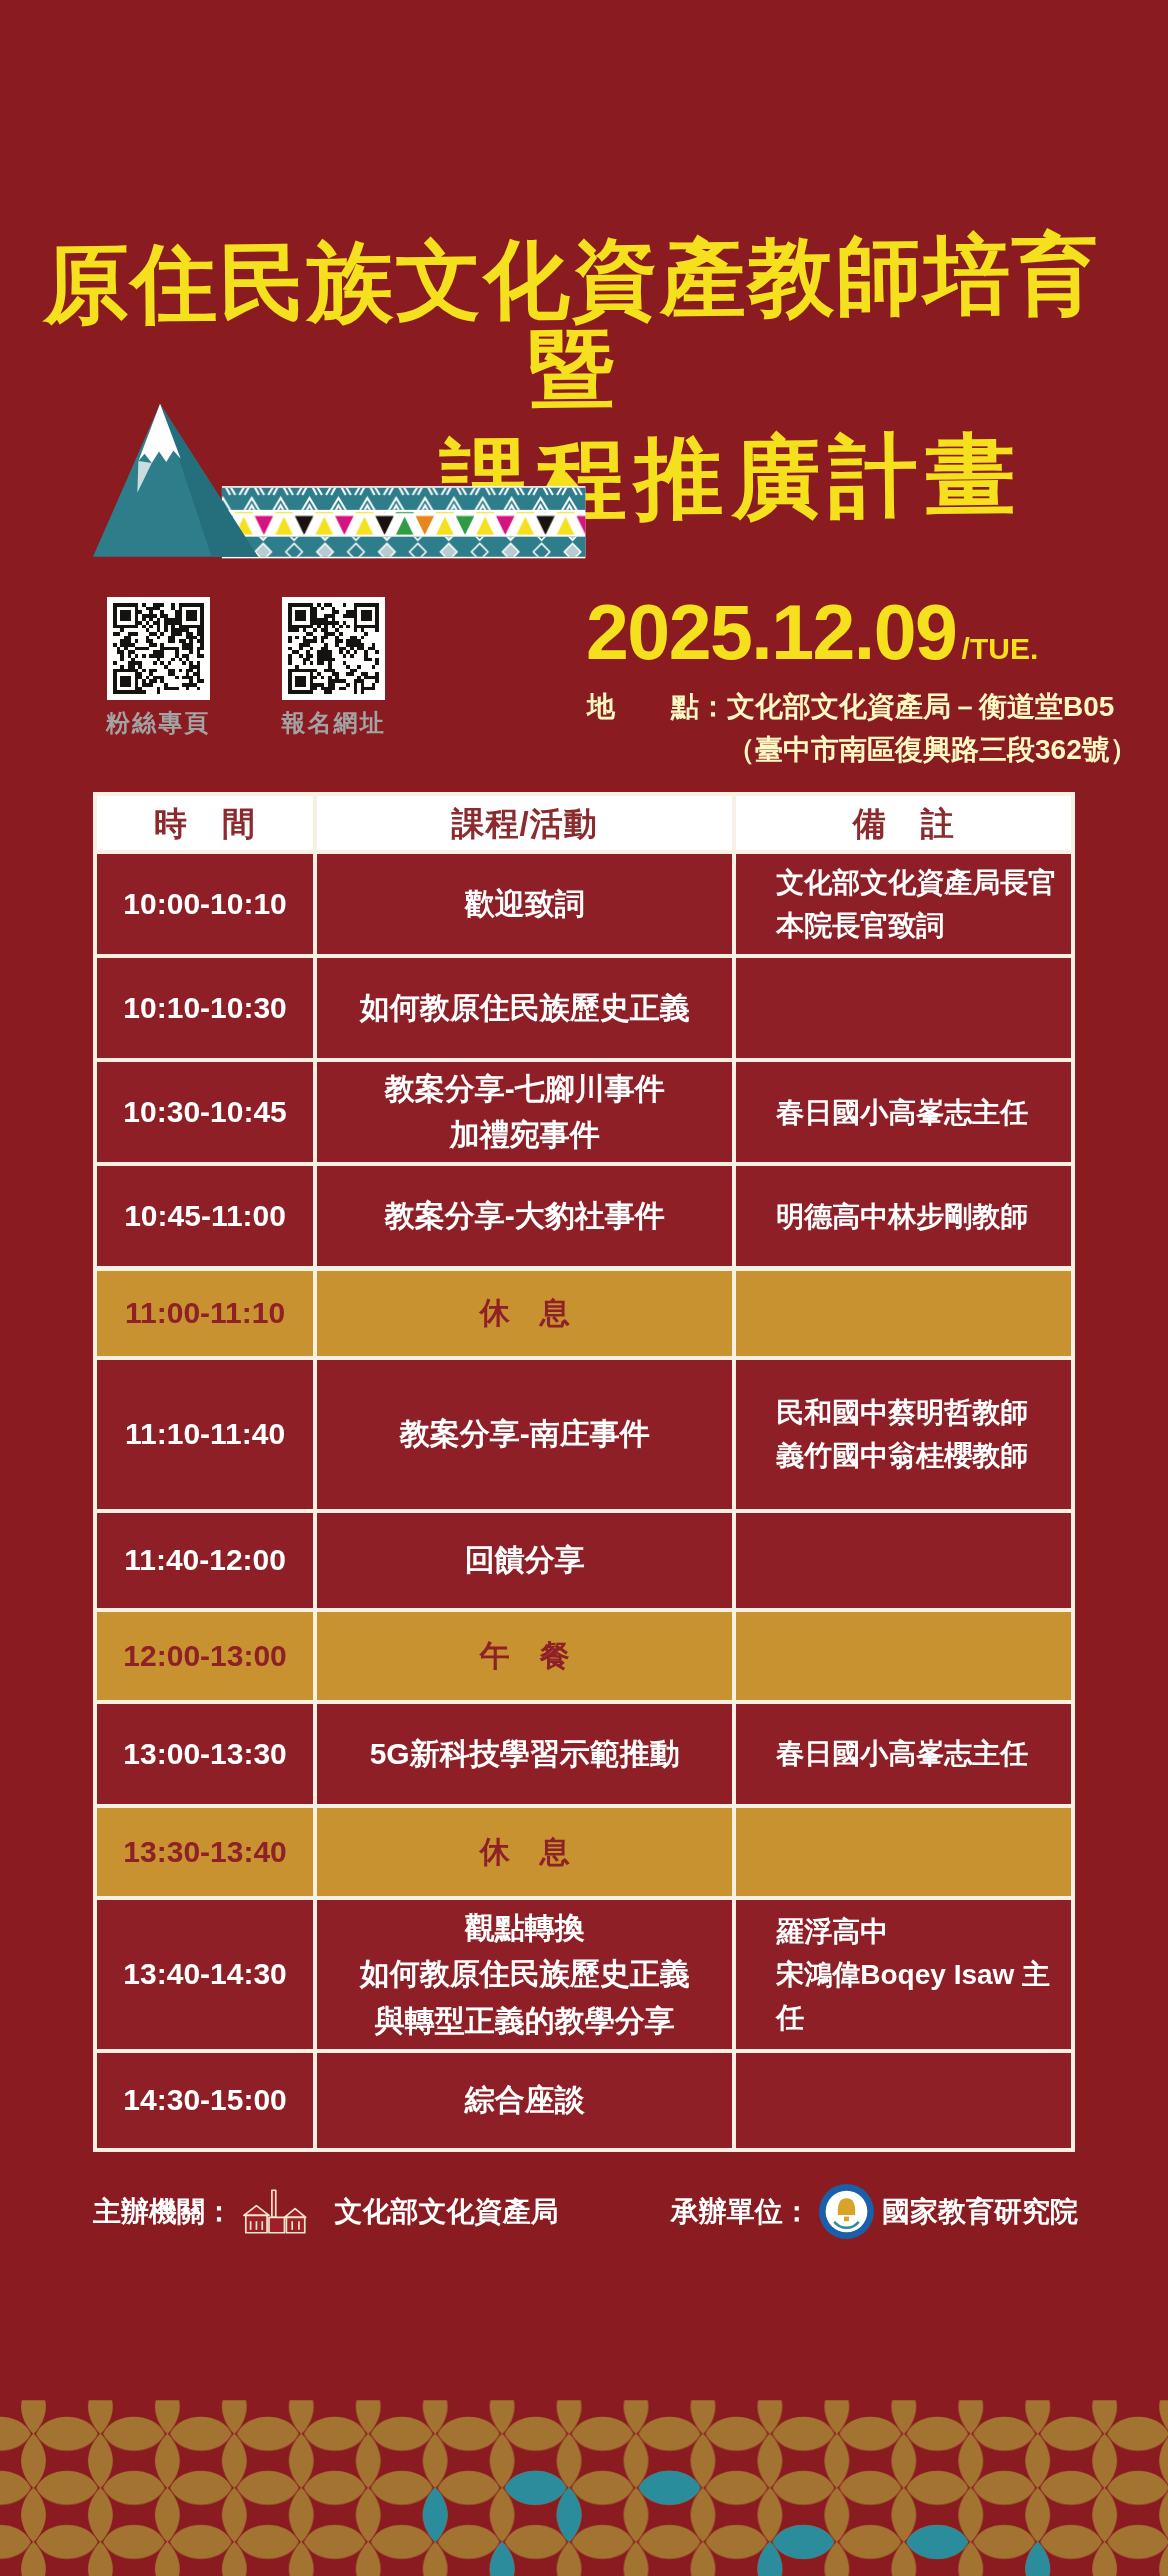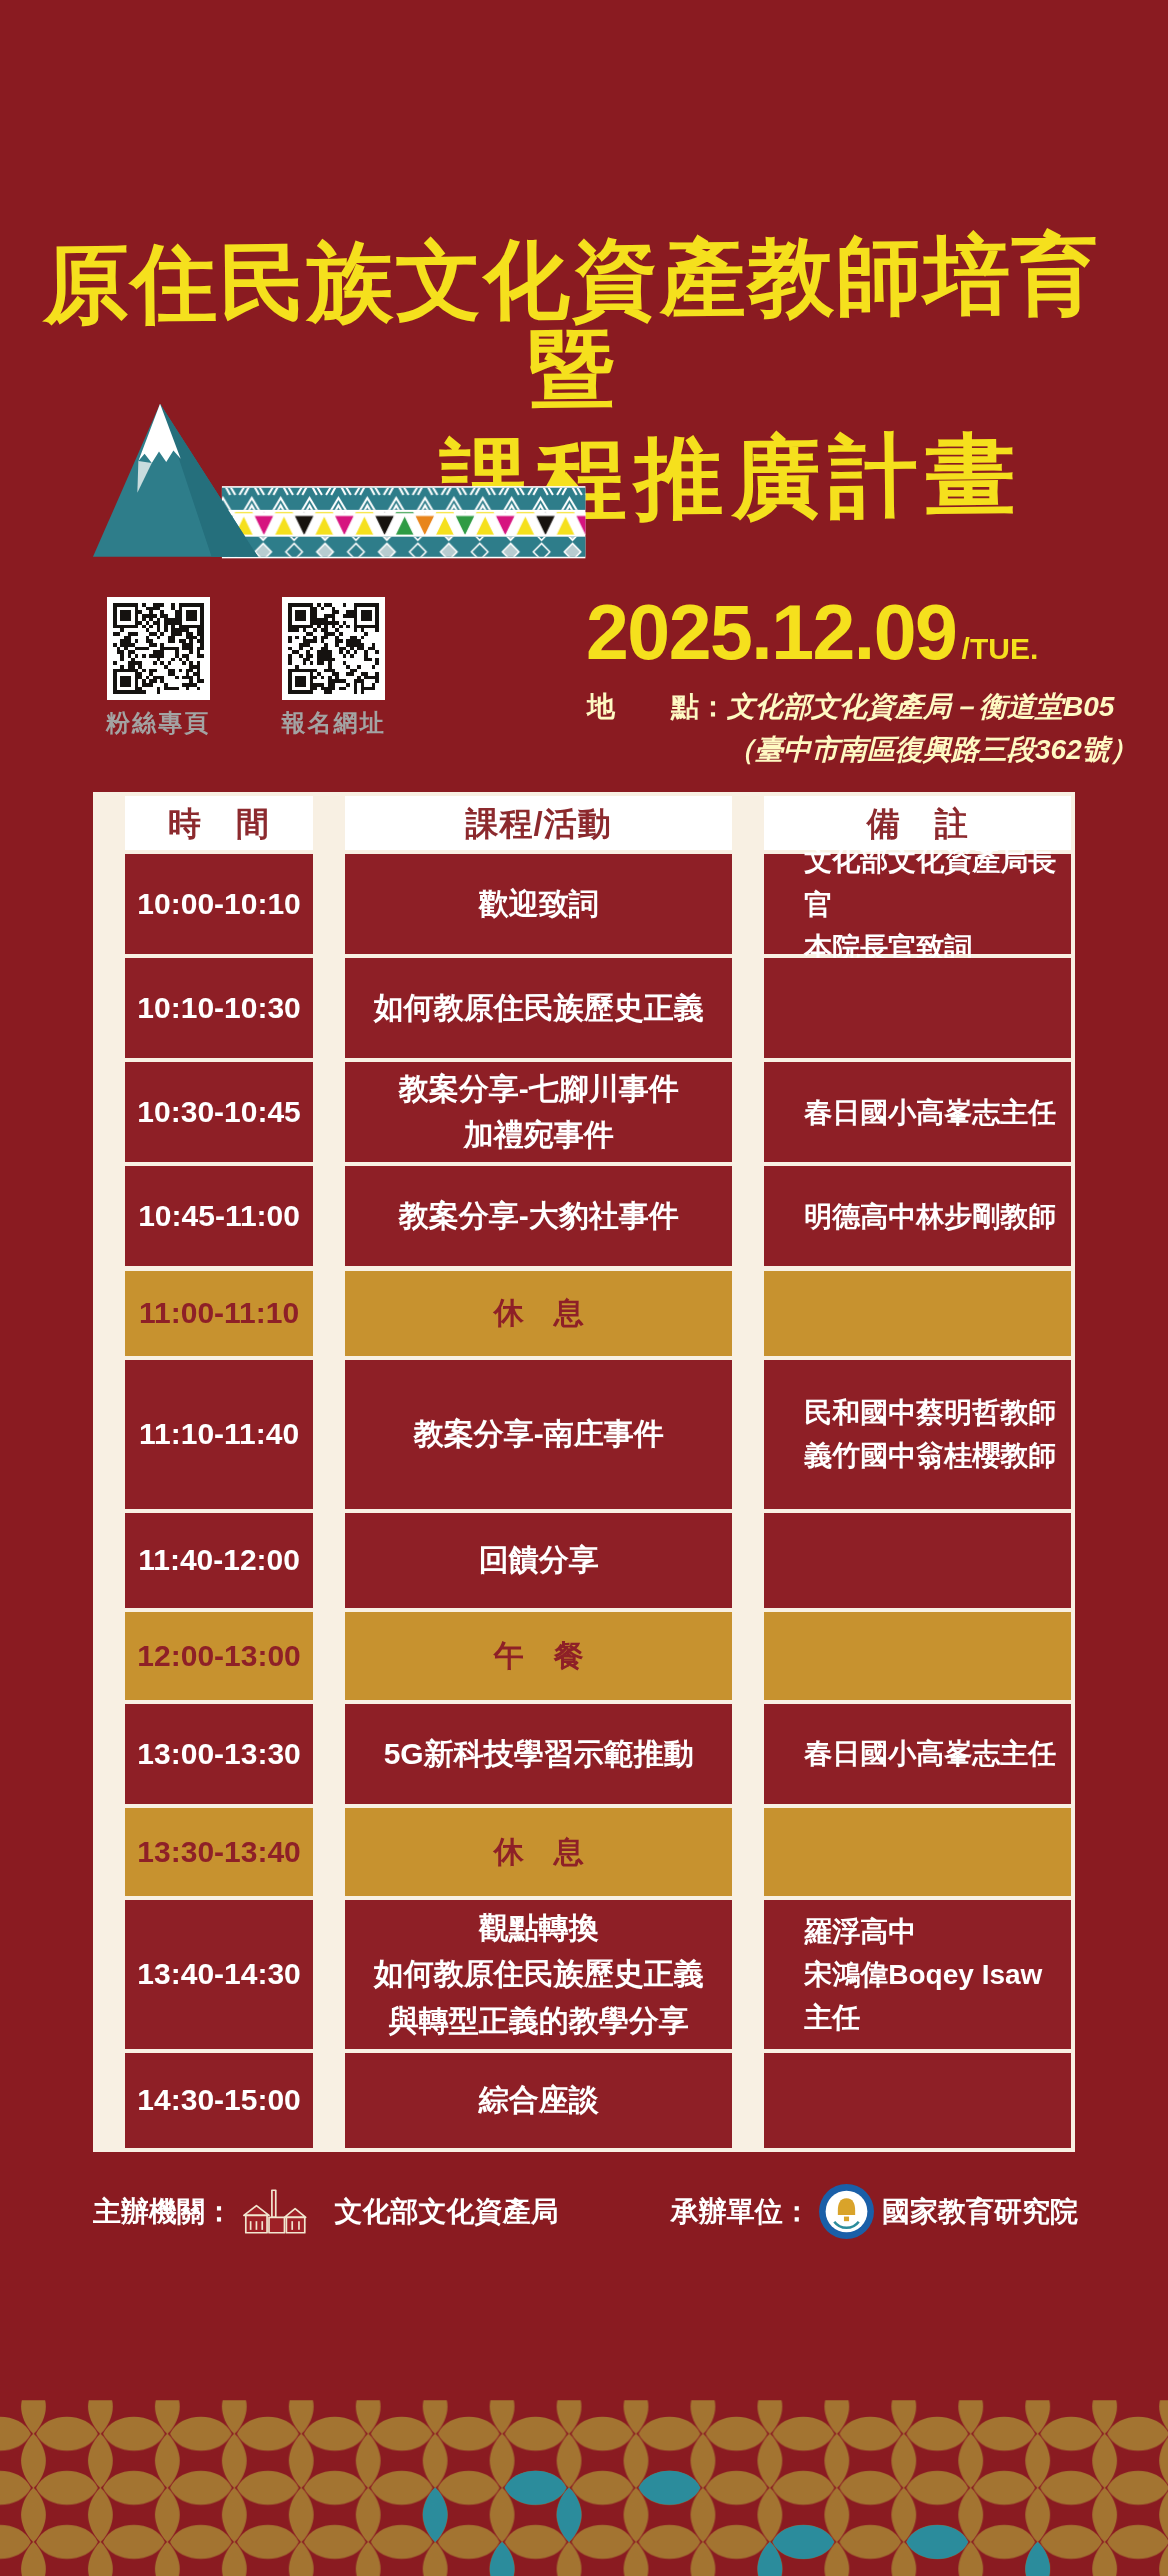--- a/index.html
+++ b/index.html
@@ -16,39 +16,39 @@
   .title-line2{font-size:89px;letter-spacing:8.2px;line-height:1.05;margin-top:18.5px;padding-left:319px;transform:rotate(-0.6deg);}
   .subtitle{position:absolute;top:472px;right:87px;color:#FFFFFF;font-size:96px;letter-spacing:2.1px;line-height:1;}
   
   .logo-wrap{position:absolute;left:93px;top:401px;width:495px;height:161px;}
   
   .date-row{position:absolute;left:586px;top:594px;display:flex;align-items:flex-end;color:#F5E01D;}
   .date-big{font-size:77px;letter-spacing:-1.5px;line-height:1;}
   .date-day{font-size:30px;line-height:1;margin-left:5.2px;padding-bottom:7.2px;letter-spacing:0;}
   .loc-row{position:absolute;left:587px;top:685px;display:flex;color:#fef9c3;font-size:28px;line-height:1.55;}
   .loc-label{white-space:pre;}
-  .loc-lines{white-space:pre-line;font-style:italic;}
+  .loc-lines{white-space:pre-line;}
   
   .qr-row{position:absolute;left:106px;top:597px;display:flex;gap:71px;}
   .qr-item{display:flex;flex-direction:column;align-items:center;}
   .qr-box{width:103px;height:103px;background:#FFFFFF;padding:6.2px;}
   .qr-label{margin-top:7px;color:#a3a3a3;font-size:24px;letter-spacing:2.1px;}
   
   .schedule{
     position:absolute;left:93px;top:792px;
     display:grid;
     grid-template-columns:216px 415px 335px;
     grid-template-rows:54px 100px 100px 100px 100px 85px 149px 95px 88px 100px 88px 149px 95px;
     gap:4.1px;padding:4.1px;background:#F8F0E3;
   }
   .trow{display:contents;}
   .cell{
     background:#8E1F26;color:#FFFFFF;
     display:flex;align-items:center;justify-content:center;
-    font-size:30px;line-height:1.55;white-space:pre-line;text-align:center;margin-left:28px;
+    font-size:30px;line-height:1.55;white-space:pre-line;text-align:center;
   }
   .cell.note{justify-content:flex-start;text-align:left;padding-left:40px;padding-right:10.3px;font-size:28px;}
   .trow.head .cell{background:#FFFFFF;color:#8C2A2E;font-size:33px;letter-spacing:1px;}
   .trow.break .cell{background:#C7922F;color:#8E2027;}
   
   .footer{position:absolute;left:93px;top:2183px;width:985px;display:flex;justify-content:space-between;align-items:center;color:#FFFFFF;font-size:28px;}
   .forg,.fexe{display:flex;align-items:center;gap:7.2px;}
   
   .bottom-pattern{position:absolute;left:0;bottom:6.2px;width:1168px;height:223px;}
 </style>

